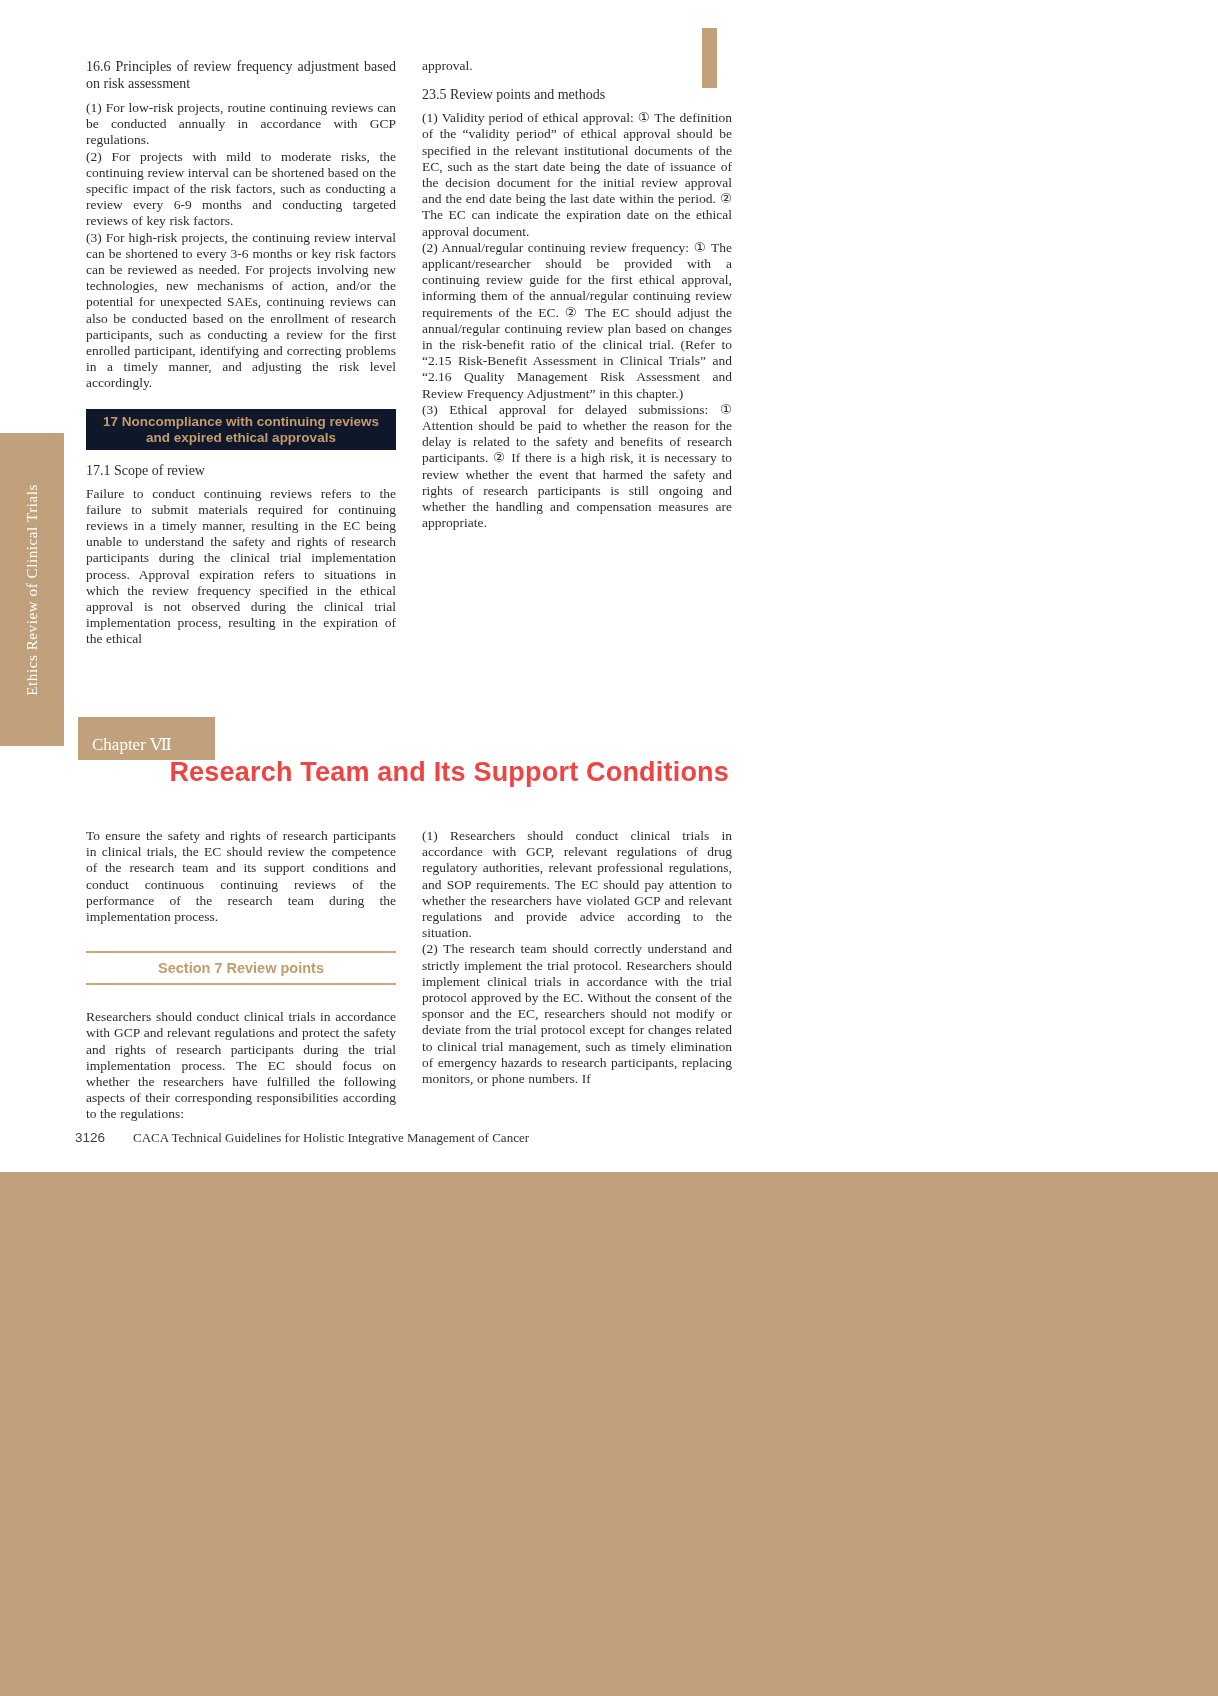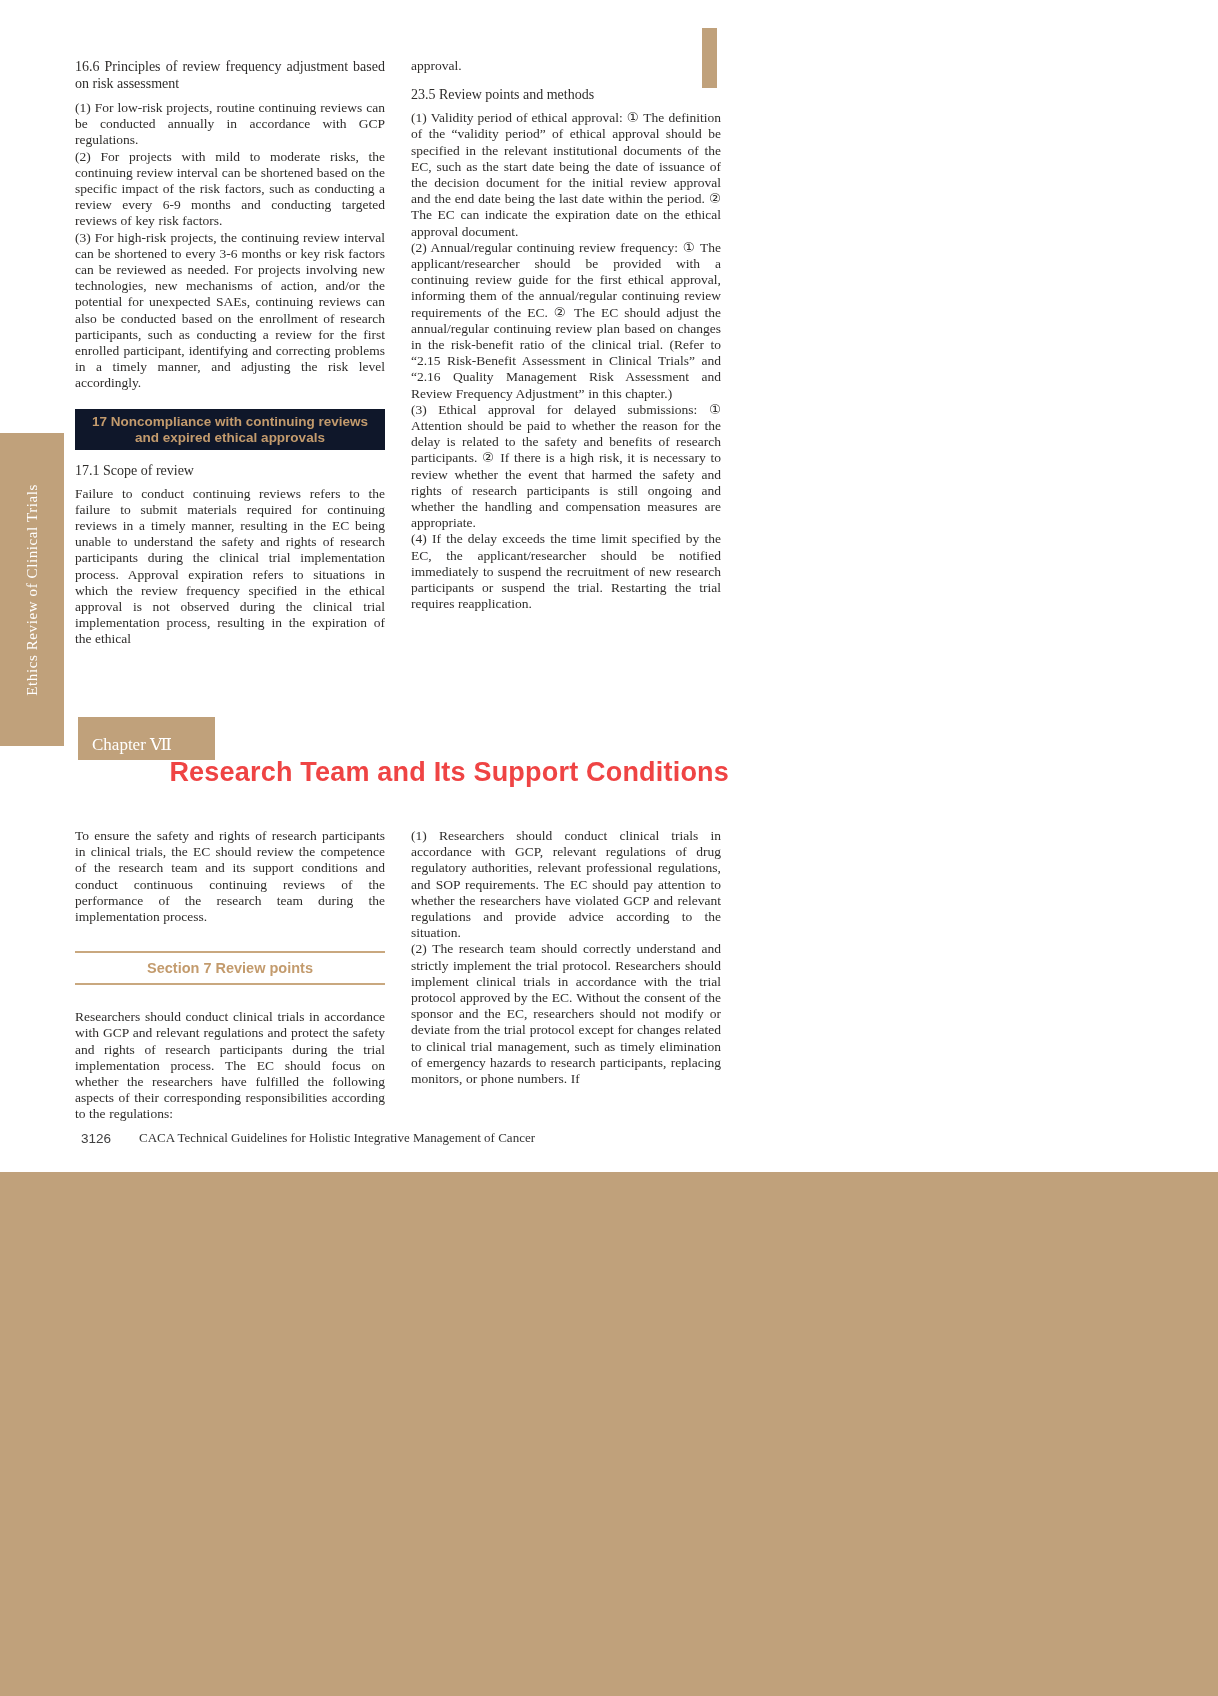--- a/index.html
+++ b/index.html
@@ -17,21 +17,21 @@
   .side-tab .vert {
     writing-mode:vertical-rl; transform:rotate(180deg);
     color:#ffffff; font-size:15px; letter-spacing:0.6px; white-space:nowrap;
     font-family:"Liberation Serif","DejaVu Serif",serif;
   }
 
   
   .edge-marker { position:absolute; left:702px; top:28px; width:15px; height:60px; background:#c0a17b; }
 
   
-  .cols { position:absolute; left:75px; width:646px; display:flex; gap:26px; }
+  .cols { position:absolute; left:86px; width:646px; display:flex; gap:26px; }
   .cols.top { top:58px; }
   .cols.bottom { top:828px; }
   .col { width:310px; }
 
   p.body {
     margin:0; font-size:13.5px; line-height:16.2px; text-align:justify;
     hyphens:auto; -webkit-hyphens:auto; word-spacing:0.2px;
   }
   .serif-head { font-size:14px; line-height:17px; font-weight:normal; margin:12px 0 7px; text-align:justify; }
   .serif-head.first { margin-top:0; margin-bottom:8px; }
@@ -58,21 +58,21 @@
 
   
   .section-heading {
     margin:26px 0 24px; border-top:2px solid #c9a87f; border-bottom:2px solid #c9a87f;
     padding:6px 0 5px; text-align:center; color:#c39b6d;
     font-family:"Liberation Sans","DejaVu Sans",sans-serif;
     font-weight:bold; font-size:14.5px; line-height:19px;
   }
 
   
-  .footer { position:absolute; left:81px; top:1130px; width:646px; display:flex; align-items:center; }
+  .footer { position:absolute; left:75px; top:1130px; width:646px; display:flex; align-items:flex-start; }
   .footer .pagenum {
     font-family:"Liberation Sans","DejaVu Sans",sans-serif;
     font-size:13.5px; color:#3f3f3f; margin-right:28px;
   }
   .footer .booktitle { font-size:13px; color:#333333; }
 
   
   .bottom-band { position:absolute; left:0; top:1172px; width:1218px; height:524px; background:#c0a17b; }
 </style>
 </head>
@@ -95,21 +95,20 @@
       <div class="box-heading">17 Noncompliance with continuing reviews and expired ethical approvals</div>
       <h3 class="serif-head">17.1 Scope of review</h3>
       <p class="body">Failure to conduct continuing reviews refers to the failure to submit materials required for continuing reviews in a timely manner, resulting in the EC being unable to understand the safety and rights of research participants during the clinical trial implementation process. Approval expiration refers to situations in which the review frequency specified in the ethical approval is not observed during the clinical trial implementation process, resulting in the expiration of the ethical</p>
     </div>
     <div class="col">
       <p class="body">approval.</p>
       <h3 class="serif-head">23.5 Review points and methods</h3>
       <p class="body">(1) Validity period of ethical approval: ① The definition of the “validity period” of ethical approval should be specified in the relevant institutional documents of the EC, such as the start date being the date of issuance of the decision document for the initial review approval and the end date being the last date within the period. ② The EC can indicate the expiration date on the ethical approval document.</p>
       <p class="body">(2) Annual/regular continuing review frequency: ① The applicant/researcher should be provided with a continuing review guide for the first ethical approval, informing them of the annual/regular continuing review requirements of the EC. ② The EC should adjust the annual/regular continuing review plan based on changes in the risk-benefit ratio of the clinical trial. (Refer to “2.15 Risk-Benefit Assessment in Clinical Trials” and “2.16 Quality Management Risk Assessment and Review Frequency Adjustment” in this chapter.)</p>
       <p class="body">(3) Ethical approval for delayed submissions: ① Attention should be paid to whether the reason for the delay is related to the safety and benefits of research participants. ② If there is a high risk, it is necessary to review whether the event that harmed the safety and rights of research participants is still ongoing and whether the handling and compensation measures are appropriate.</p>
-      <p class="body">(4) If the delay exceeds the time limit specified by the EC, the applicant/researcher should be notified immediately to suspend the recruitment of new research participants or suspend the trial. Restarting the trial requires reapplication.</p>
     </div>
   </div>
 
   <div class="chapter-banner">Chapter Ⅶ</div>
   <h1 class="chapter-title">Research Team and Its Support Conditions</h1>
 
   <div class="cols bottom">
     <div class="col">
       <p class="body">To ensure the safety and rights of research participants in clinical trials, the EC should review the competence of the research team and its support conditions and conduct continuous continuing reviews of the performance of the research team during the implementation process.</p>
       <div class="section-heading">Section 7 Review points</div>

